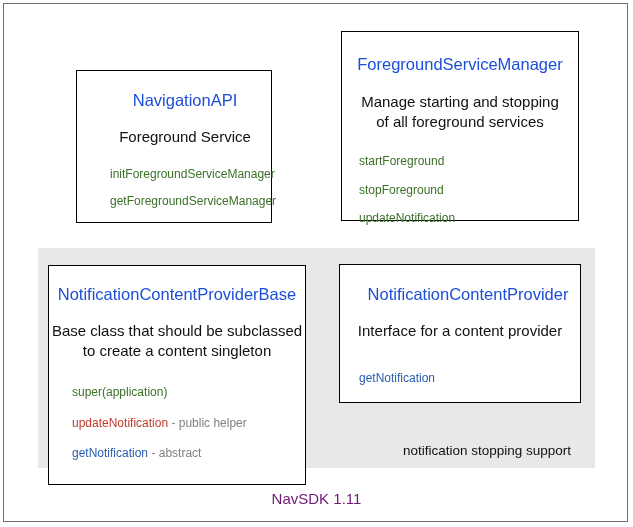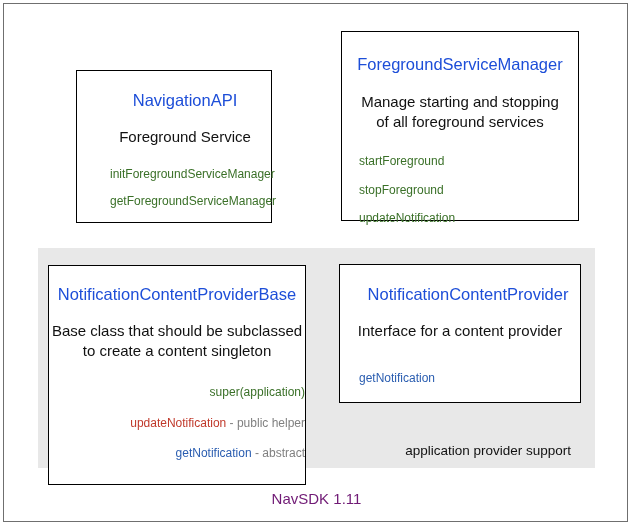--- a/index.html
+++ b/index.html
@@ -89,21 +89,21 @@
   #box-foreground-service-manager .box-title { margin-top: 23px; }
   #box-foreground-service-manager .box-desc  { margin-top: 17px; }
   #box-foreground-service-manager .members   { margin-top: 22px; padding-left: 17px; }
   #box-foreground-service-manager .member + .member { margin-top: 14px; }
 
   #box-notification-content-provider-base {
     left: 48px; top: 265px; width: 258px; height: 220px;
   }
   #box-notification-content-provider-base .box-title { margin-top: 19px; }
   #box-notification-content-provider-base .box-desc  { margin-top: 16px; }
-  #box-notification-content-provider-base .members   { margin-top: 24px; padding-left: 23px; text-align: right; }
+  #box-notification-content-provider-base .members   { margin-top: 24px; padding-left: 23px; }
   #box-notification-content-provider-base .member + .member { margin-top: 16px; }
 
   #box-notification-content-provider {
     left: 339px; top: 264px; width: 242px; height: 139px;
   }
   #box-notification-content-provider .box-title { margin-top: 20px; margin-left: 16px; }
   #box-notification-content-provider .box-desc  { margin-top: 16px; }
   #box-notification-content-provider .members   { margin-top: 30px; padding-left: 19px; }
 
   .caption {
@@ -117,21 +117,21 @@
   }
 </style>
 </head>
 <body>
 
 <div id="canvas">
 
   <div class="outer-frame"></div>
 
   <div class="group-region">
-    <div class="group-label">application provider support</div>
+    <div class="group-label">notification stopping support</div>
   </div>
 
   <div class="uml-box" id="box-navigation-api">
     <div class="box-title">NavigationAPI</div>
     <div class="box-desc">
       <div>Foreground Service</div>
     </div>
     <div class="members">
       <div class="member">
         <span class="m-green">initForegroundServiceManager</span><span class="m-note"></span>

